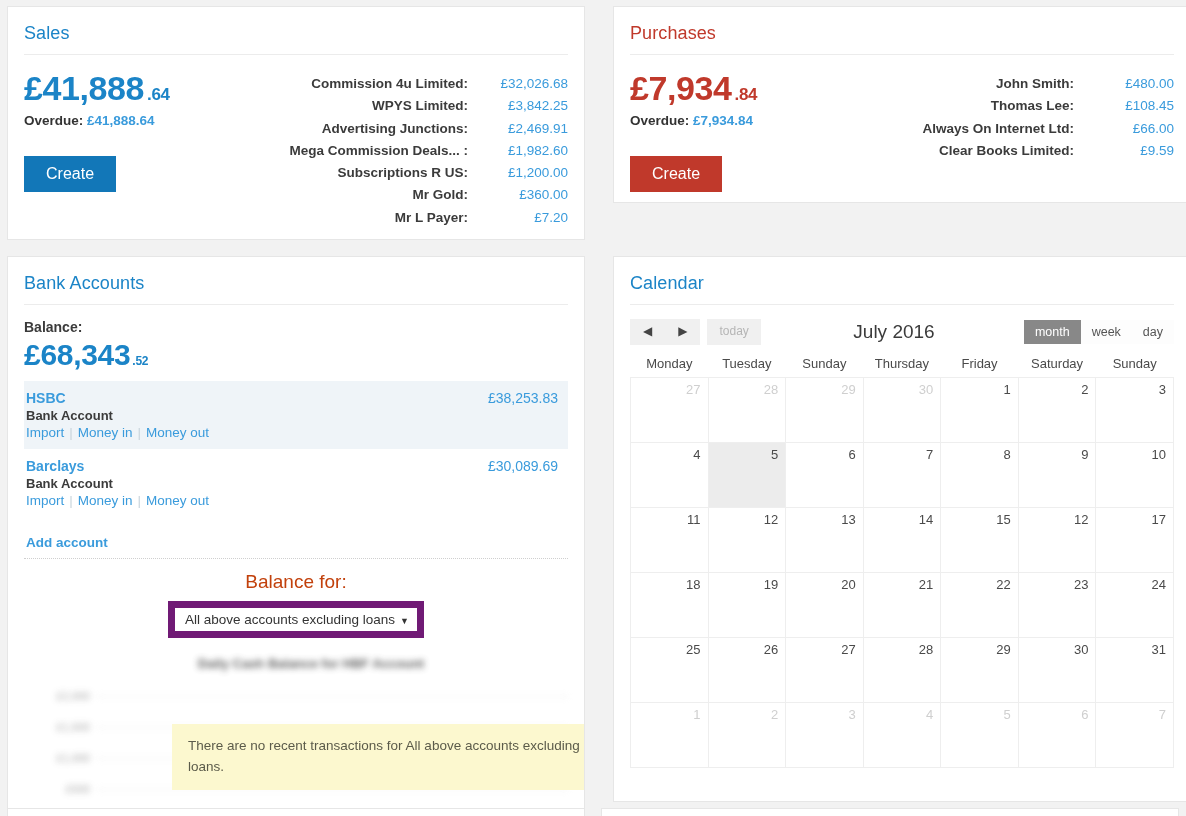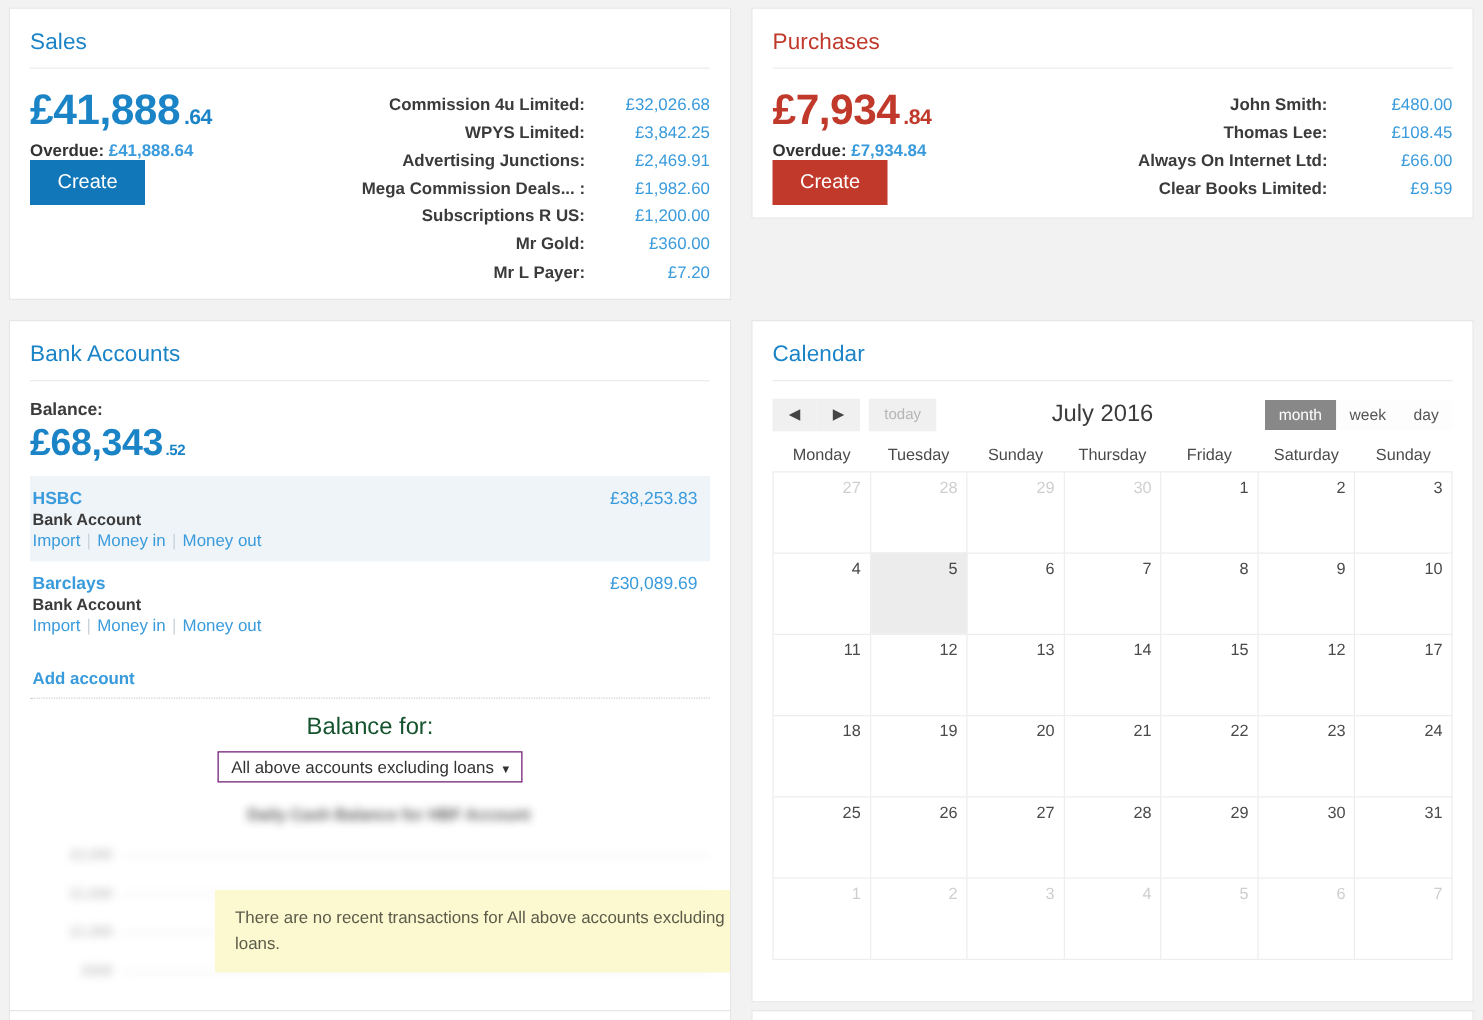--- a/index.html
+++ b/index.html
@@ -13,21 +13,21 @@
     overflow: hidden;
   }
   .page {
     position: relative;
     width: 1186px;
     height: 816px;
     padding: 6px 7px 0 7px;
   }
   .row {
     display: flex;
-    gap: 16px;
+    gap: 28px;
     align-items: flex-start;
   }
   .panel {
     background: #ffffff;
     border: 1px solid #e6e6e6;
     flex: 0 0 578px;
     width: 578px;
     padding: 14px 16px 10px 16px;
     position: relative;
   }
@@ -67,20 +67,21 @@
     color: #333;
     margin-top: 6px;
   }
   .overdue .val { color: #3a9bdc; font-weight: bold; }
   .create-btn {
     display: inline-block;
     border: none;
     color: #fff;
     font-size: 16px;
     padding: 9px 22px;
+    margin-top: 28px;
     cursor: pointer;
     font-family: "Liberation Sans", sans-serif;
   }
   .create-btn.blue { background: #1277b8; }
   .create-btn.red  { background: #c0392b; }
 
   .top-list { text-align: right; padding-top: 4px; }
   .top-list table { border-collapse: collapse; margin-left: auto; }
   .top-list td {
     padding: 1px 0;
@@ -136,27 +137,27 @@
     cursor: pointer;
   }
   .dotted-rule {
     border: none;
     border-top: 1px dotted #cfcfcf;
     margin: 0 0 12px 0;
   }
   .balance-for-title {
     text-align: center;
     font-size: 19px;
-    color: #14532d;
+    color: #c2410c;
     margin-bottom: 8px;
   }
   .select-wrap { text-align: center; }
   .fake-select {
     display: inline-block;
-    border: 1px solid #701a75;
+    border: 7px solid #701a75;
     background: #fff;
     font-size: 13.5px;
     color: #333;
     padding: 4px 8px 4px 10px;
     cursor: pointer;
   }
   .fake-select .caret { font-size: 9px; margin-left: 5px; }
 
   .chart-area {
     position: relative;

